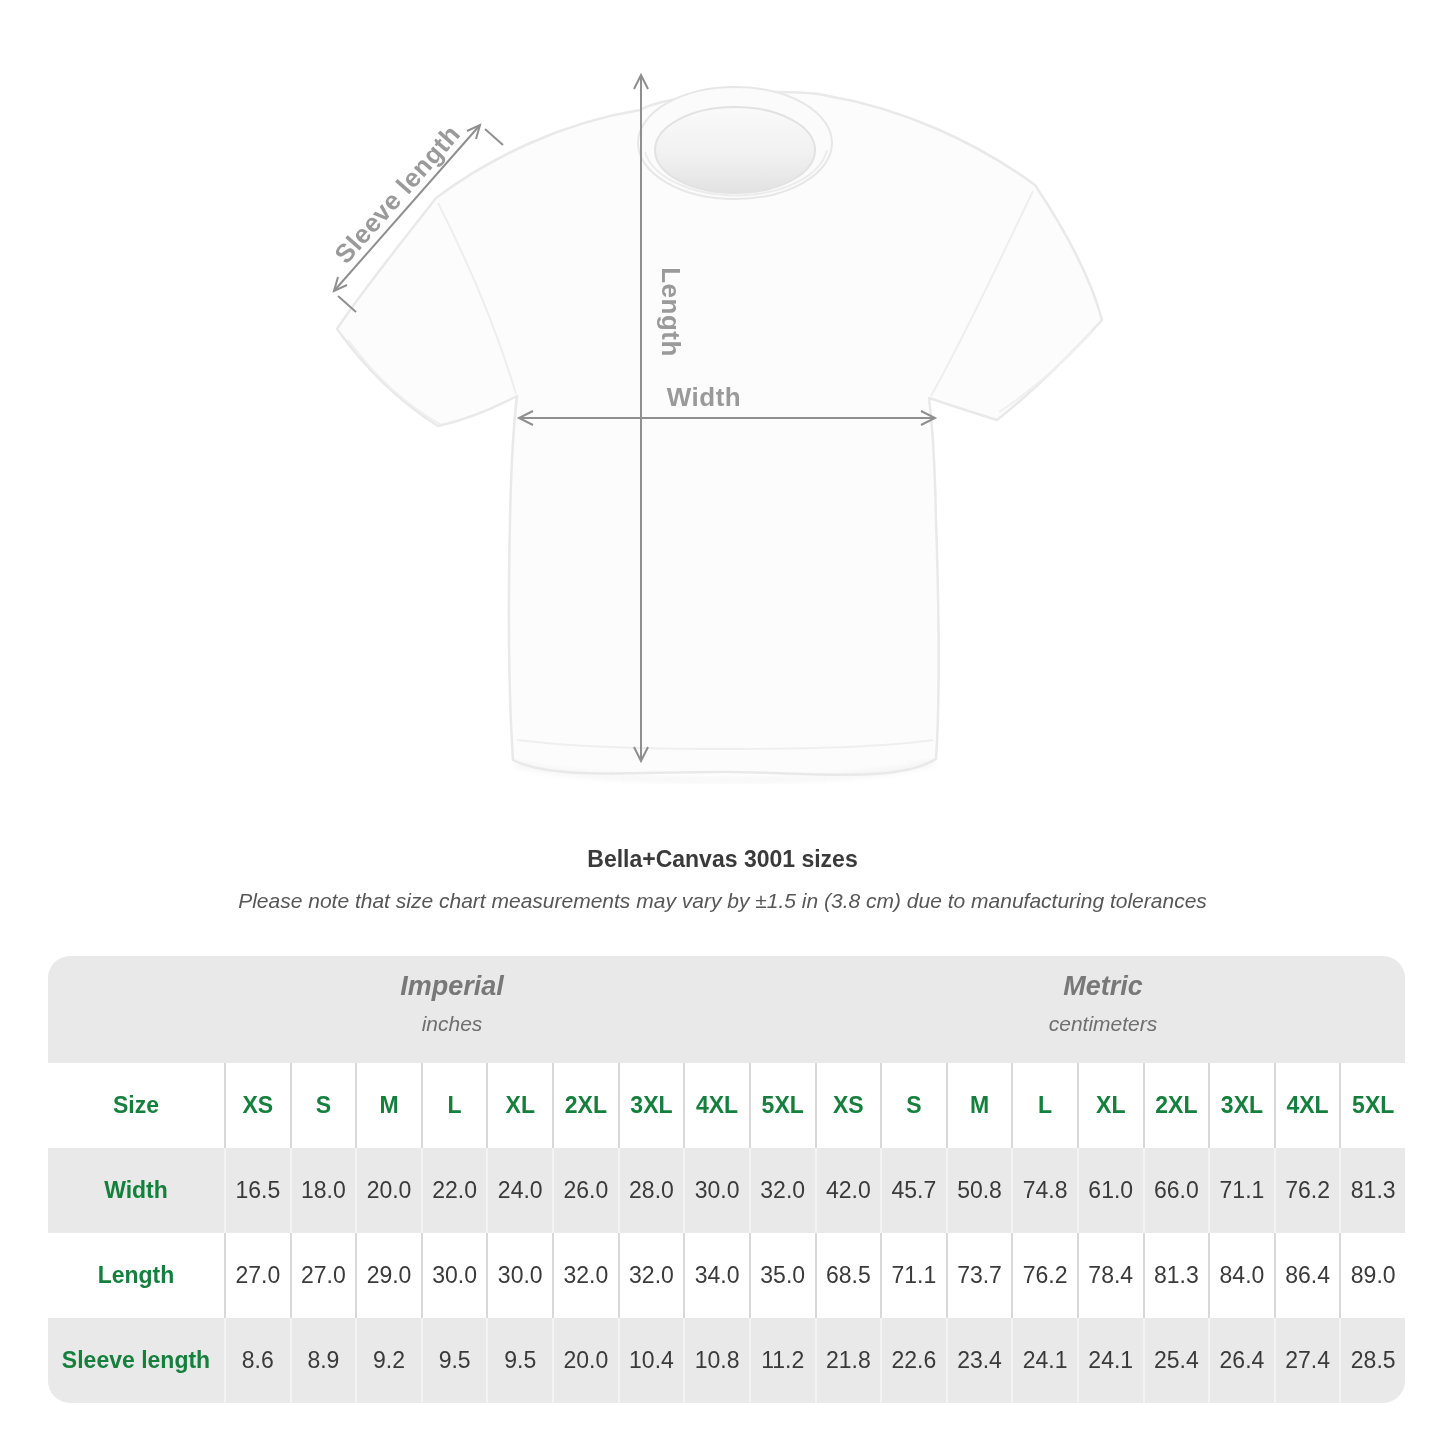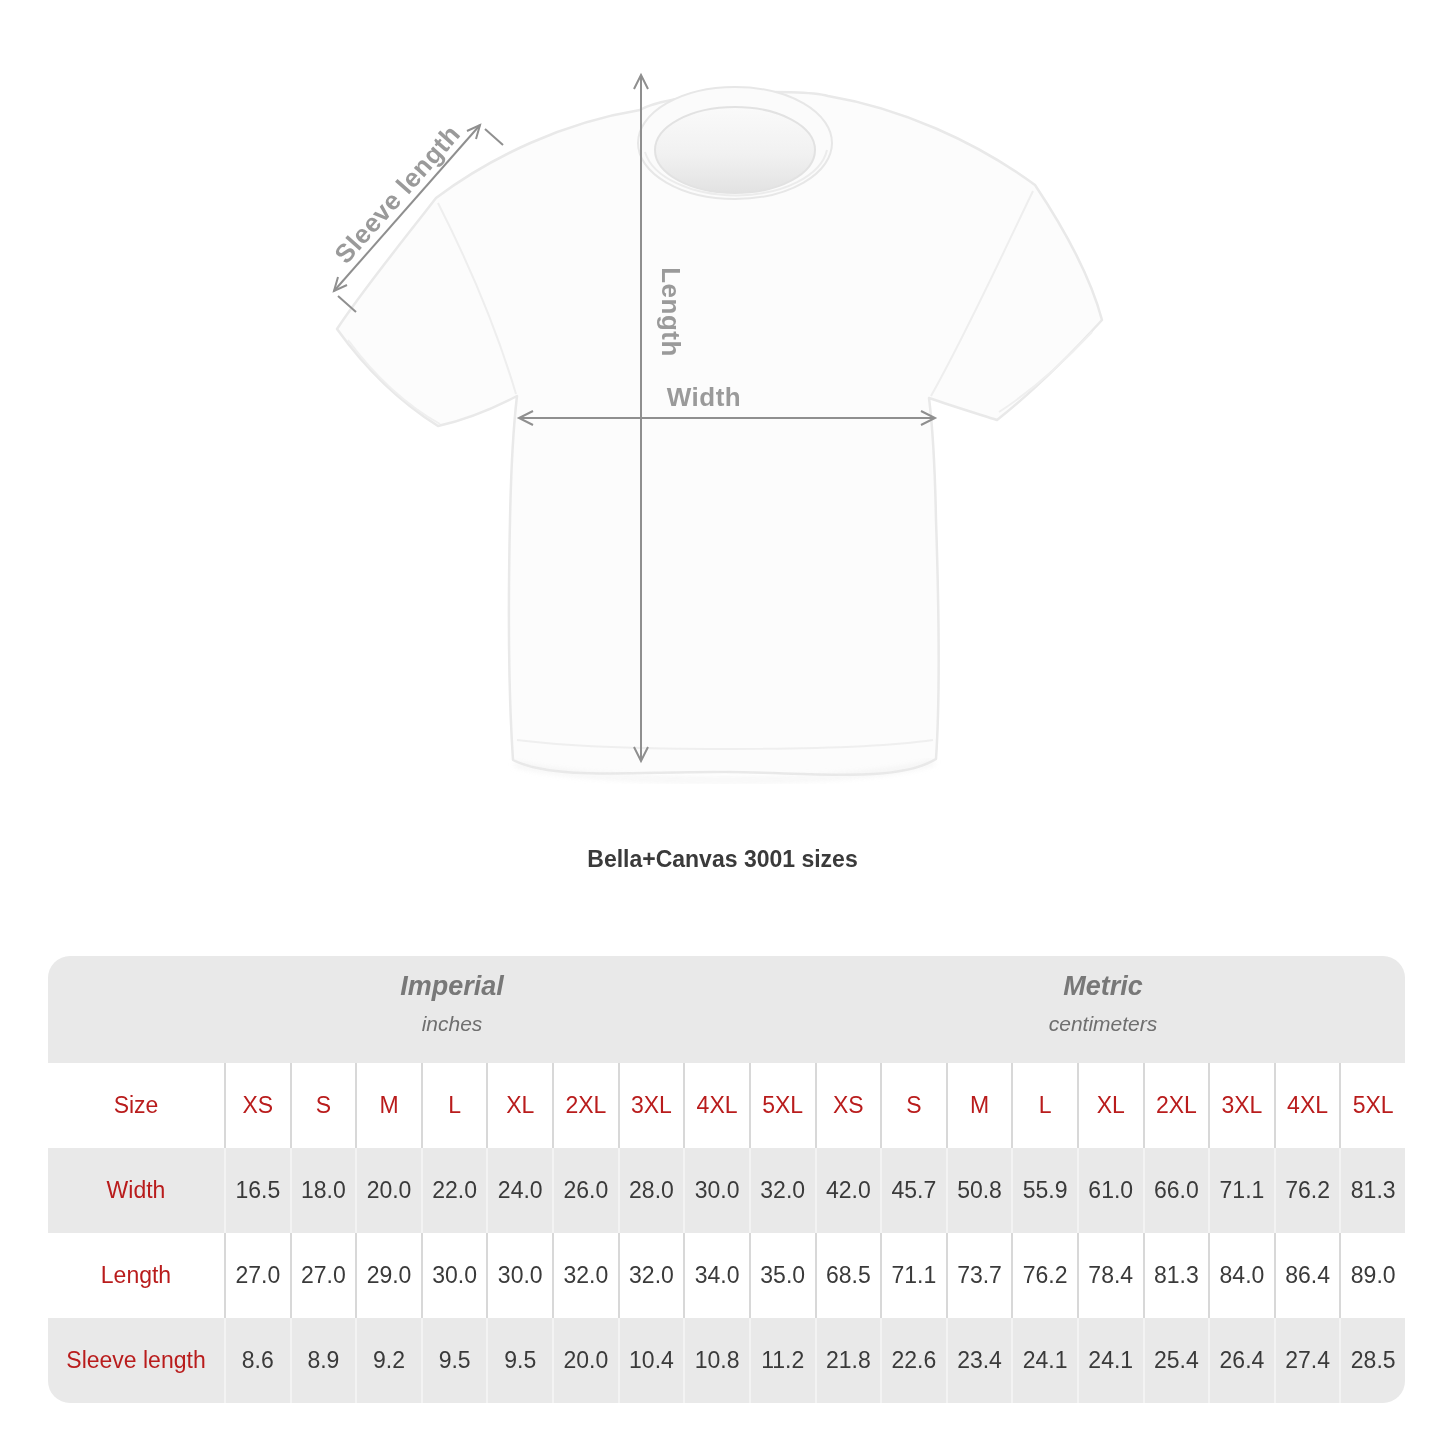--- a/index.html
+++ b/index.html
@@ -84,21 +84,21 @@
   }
   .cell {
     display: flex;
     align-items: center;
     justify-content: center;
     font-size: 23px;
     color: #3a3a3a;
     border-left: 2px solid #d8d8d8;
     background: #ffffff;
   }
-  .cell.head { font-weight: normal; color: #b91c1c; }
+  .cell.head { font-weight: bold; color: #15803d; }
   .cell.c0 { border-left: none; }
   .cell.alt { background: #e9e9e9; border-left-color: #f3f3f3; }
 </style>
 </head>
 <body>
 
 <div class="page">
 
   <svg class="shirt-svg" viewBox="0 0 1445 845">
     <defs>
@@ -165,20 +165,21 @@
         <line x1="338" y1="296" x2="356" y2="312"></line>
       </g>
     </g>
 
     <text class="svg-label" x="704" y="406" text-anchor="middle">Width</text>
     <text class="svg-label" transform="translate(662,312) rotate(90)" text-anchor="middle">Length</text>
     <text class="svg-label" transform="translate(404,200) rotate(-48.5)" text-anchor="middle">Sleeve length</text>
   </svg>
 
   <h1 class="page-title">Bella+Canvas 3001 sizes</h1>
+  <p class="tolerance-note">Please note that size chart measurements may vary by ±1.5 in (3.8 cm) due to manufacturing tolerances</p>
 
   <div class="size-table">
     <div class="band">
       <div class="group g-imperial">
         <div class="g-title">Imperial</div>
         <div class="g-sub">inches</div>
       </div>
       <div class="group g-metric">
         <div class="g-title">Metric</div>
         <div class="g-sub">centimeters</div>
@@ -210,21 +211,21 @@
         <div class="cell alt">20.0</div>
         <div class="cell alt">22.0</div>
         <div class="cell alt">24.0</div>
         <div class="cell alt">26.0</div>
         <div class="cell alt">28.0</div>
         <div class="cell alt">30.0</div>
         <div class="cell alt">32.0</div>
         <div class="cell alt">42.0</div>
         <div class="cell alt">45.7</div>
         <div class="cell alt">50.8</div>
-        <div class="cell alt">55.9</div>
+        <div class="cell alt">74.8</div>
         <div class="cell alt">61.0</div>
         <div class="cell alt">66.0</div>
         <div class="cell alt">71.1</div>
         <div class="cell alt">76.2</div>
         <div class="cell alt">81.3</div>
         <div class="cell head c0">Length</div>
         <div class="cell">27.0</div>
         <div class="cell">27.0</div>
         <div class="cell">29.0</div>
         <div class="cell">30.0</div>

